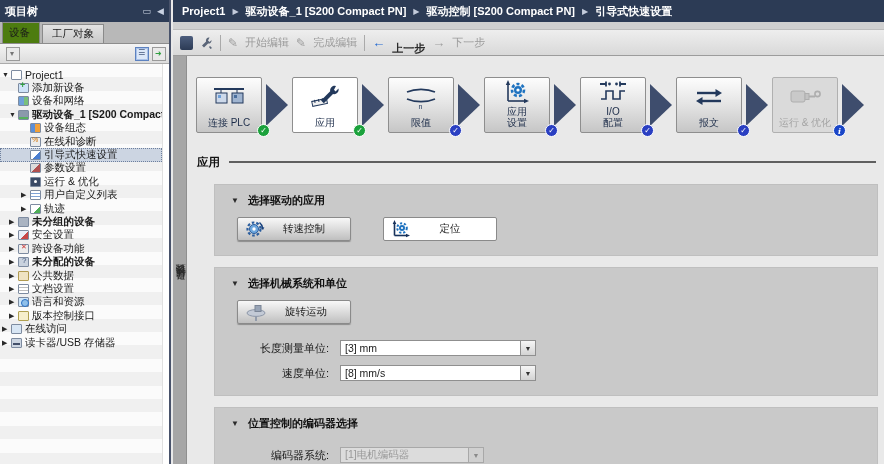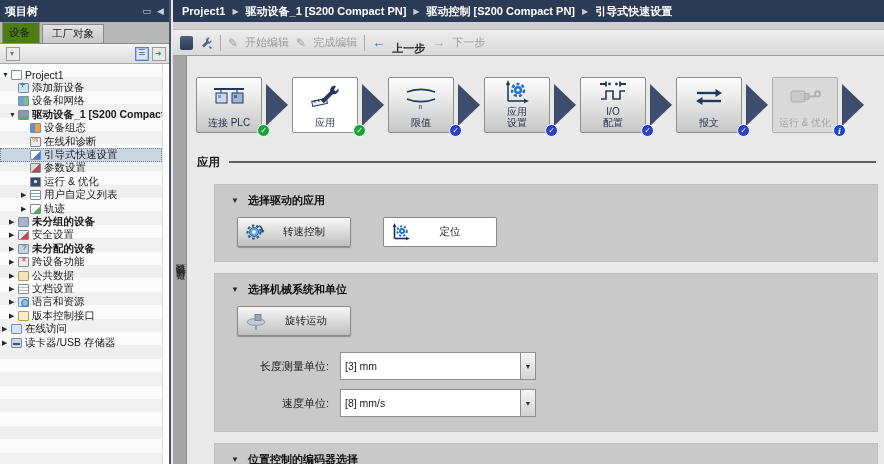--- a/index.html
+++ b/index.html
@@ -94,28 +94,28 @@
   
   .app-header { position:absolute; left:10px; right:8px; top:99px; display:flex; align-items:baseline; gap:9px; }
   .app-title { font-weight:bold; font-size:11.5px; color:#111; }
   .app-line { flex:1; border-bottom:2px solid #5f5f5f; transform:translateY(-3px); }
   .content { position:absolute; left:27px; right:6px; top:114px; bottom:0; }
   .section { background:#c9c9c9; border:1px solid #bfbfbf; margin-top:11px; padding:8px 12px 14px 10px; }
   .section:first-child { margin-top:14px; }
   .sec-head { display:flex; align-items:center; gap:9px; font-weight:bold; color:#111; padding-left:6px; }
   .sec-arrow { font-size:8px; color:#2a2a2a; }
   .choice-row { display:flex; gap:32px; margin:9px 0 0 12px; }
-  .choice-btn { width:114px; height:30px; border:1px solid #8a8a8a; border-radius:2px; display:flex; align-items:center; padding:0 7px;
+  .choice-btn { width:114px; height:24px; border:1px solid #8a8a8a; border-radius:2px; display:flex; align-items:center; padding:0 7px;
                 background:linear-gradient(#f8f8f8,#dcdcdc 50%,#bfbfbf); box-shadow:0 1px 1px rgba(0,0,0,.3); font-size:10.5px; cursor:default; }
   .choice-btn.selected { background:#fff; box-shadow:none; }
   .choice-btn .cb-label { flex:1; text-align:center; }
   .field-row { display:flex; align-items:center; margin-top:9px; }
   .field-row.first { margin-top:16px; }
   .field-label { width:104px; text-align:right; margin-right:11px; flex:none; }
-  .dropdown { width:196px; height:28px; background:#fff; border:1px solid #8f8f8f; display:flex; align-items:center; padding-left:4px; font-size:10.5px; }
+  .dropdown { width:196px; height:16px; background:#fff; border:1px solid #8f8f8f; display:flex; align-items:center; padding-left:4px; font-size:10.5px; }
   .dropdown .dd-val { flex:1; overflow:hidden; white-space:nowrap; }
   .dd-btn { width:15px; height:100%; border-left:1px solid #8f8f8f; background:linear-gradient(#f6f6f6,#d3d3d3); display:flex; align-items:center; justify-content:center; font-size:7px; color:#333; flex:none; }
   .dropdown.narrow { width:144px; }
   .dropdown.disabled { background:#dcdcdc; color:#9a9a9a; border-color:#a8a8a8; }
   .dropdown.disabled .dd-btn { background:#d0d0d0; color:#8a8a8a; border-left-color:#a8a8a8; }
 </style>
 </head>
 <body>
 
 <div class="screen">
@@ -202,29 +202,29 @@
       <div class="tree-row lvl1 bold">
           <span class="tw">▶</span>
           <span class="ti" data-icon="ungrouped"></span>
           <span class="tl">未分组的设备</span>
         </div>
       <div class="tree-row lvl1">
           <span class="tw">▶</span>
           <span class="ti" data-icon="security"></span>
           <span class="tl">安全设置</span>
         </div>
+      <div class="tree-row lvl1">
+          <span class="tw">▶</span>
+          <span class="ti" data-icon="cross-device"></span>
+          <span class="tl">跨设备功能</span>
+        </div>
       <div class="tree-row lvl1 bold">
           <span class="tw">▶</span>
           <span class="ti" data-icon="unassigned"></span>
           <span class="tl">未分配的设备</span>
-        </div>
-      <div class="tree-row lvl1">
-          <span class="tw">▶</span>
-          <span class="ti" data-icon="cross-device"></span>
-          <span class="tl">跨设备功能</span>
         </div>
       <div class="tree-row lvl1">
           <span class="tw">▶</span>
           <span class="ti" data-icon="common-data"></span>
           <span class="tl">公共数据</span>
         </div>
       <div class="tree-row lvl1">
           <span class="tw">▶</span>
           <span class="ti" data-icon="doc-settings"></span>
           <span class="tl">文档设置</span>

